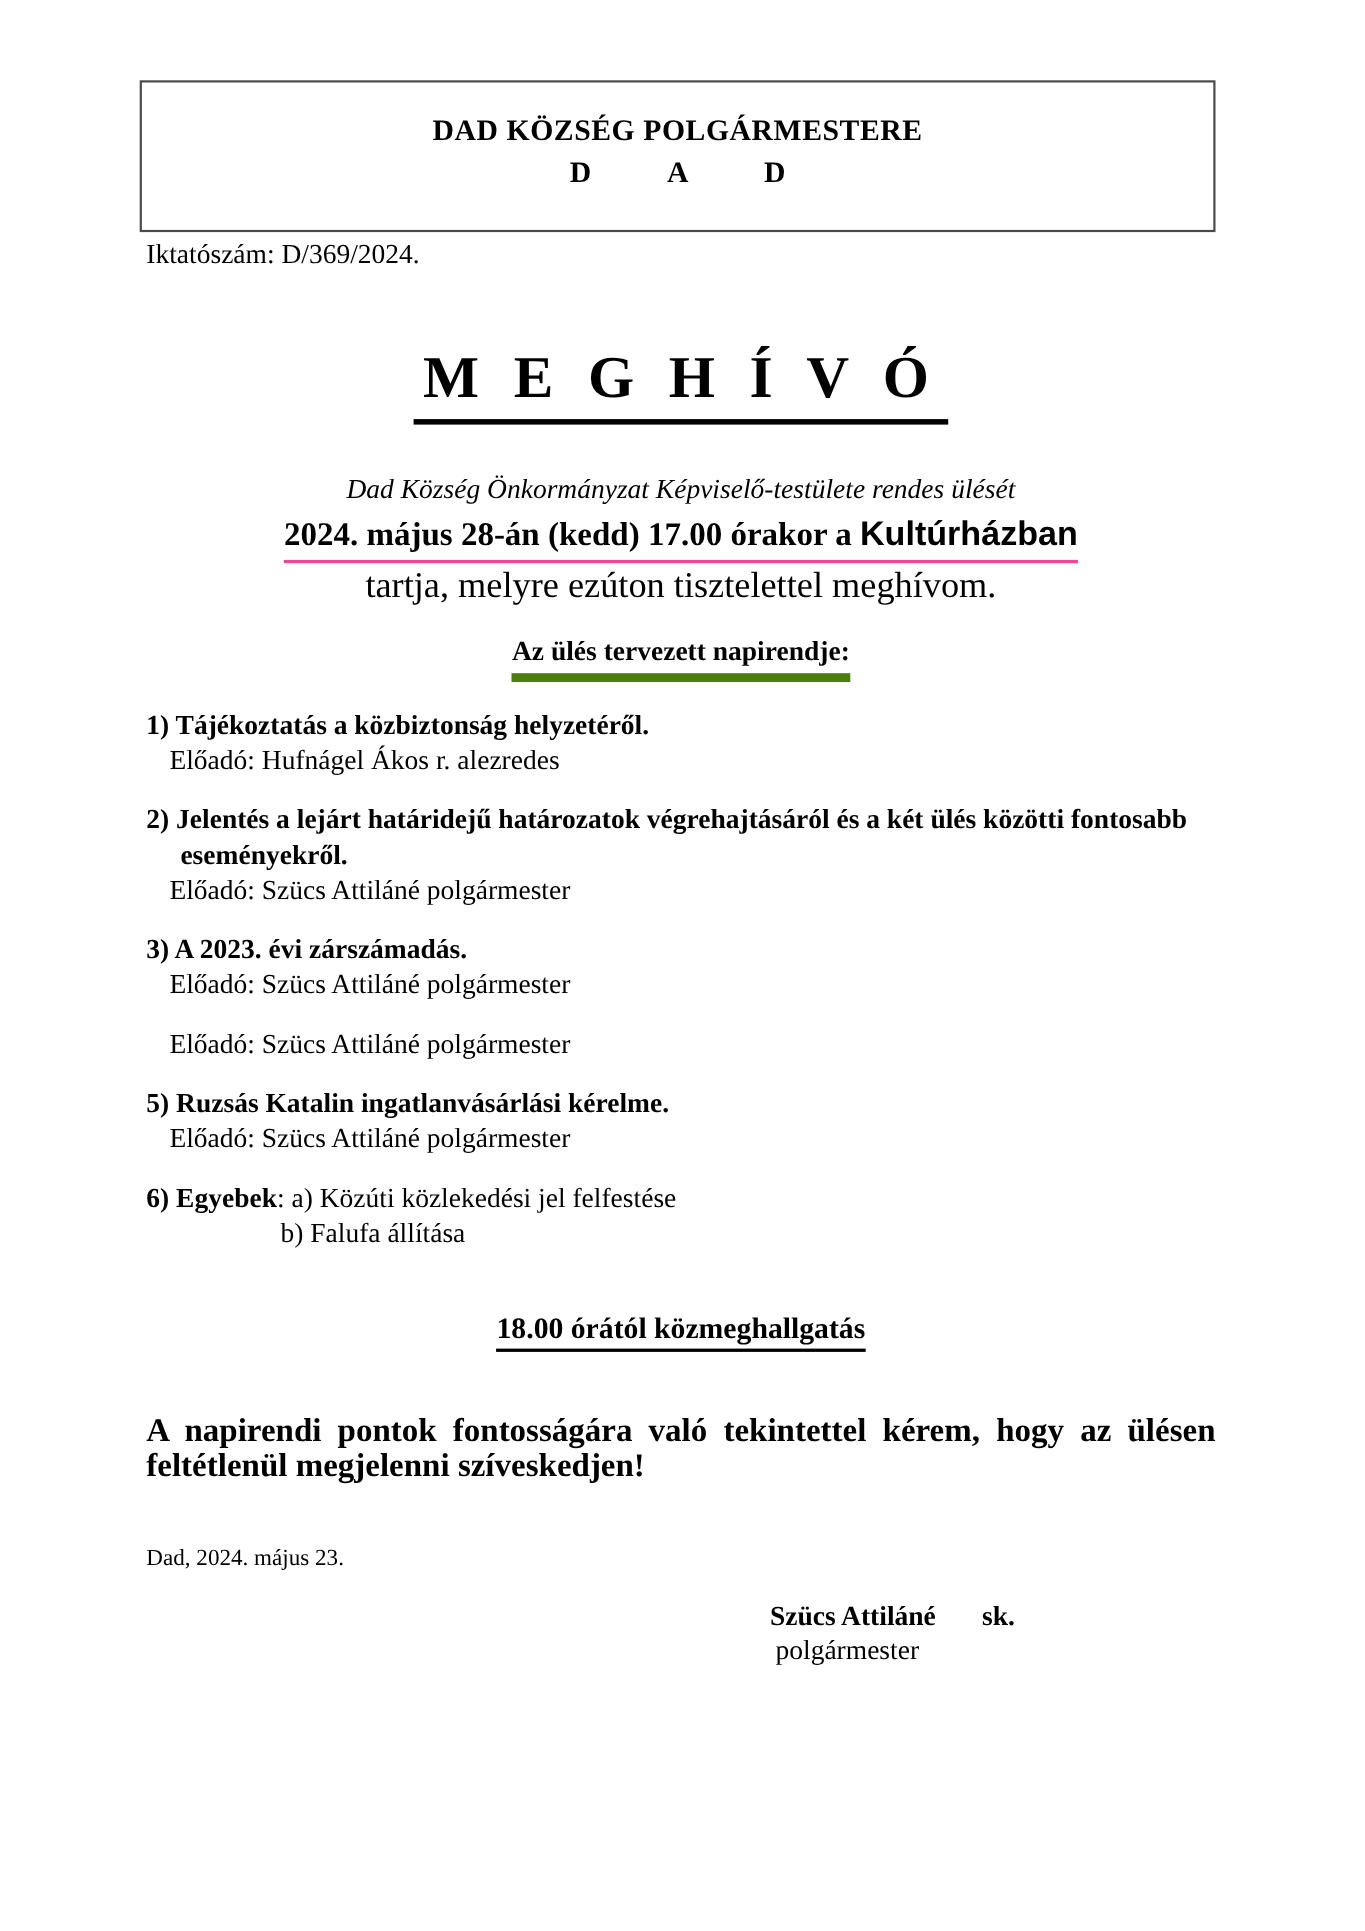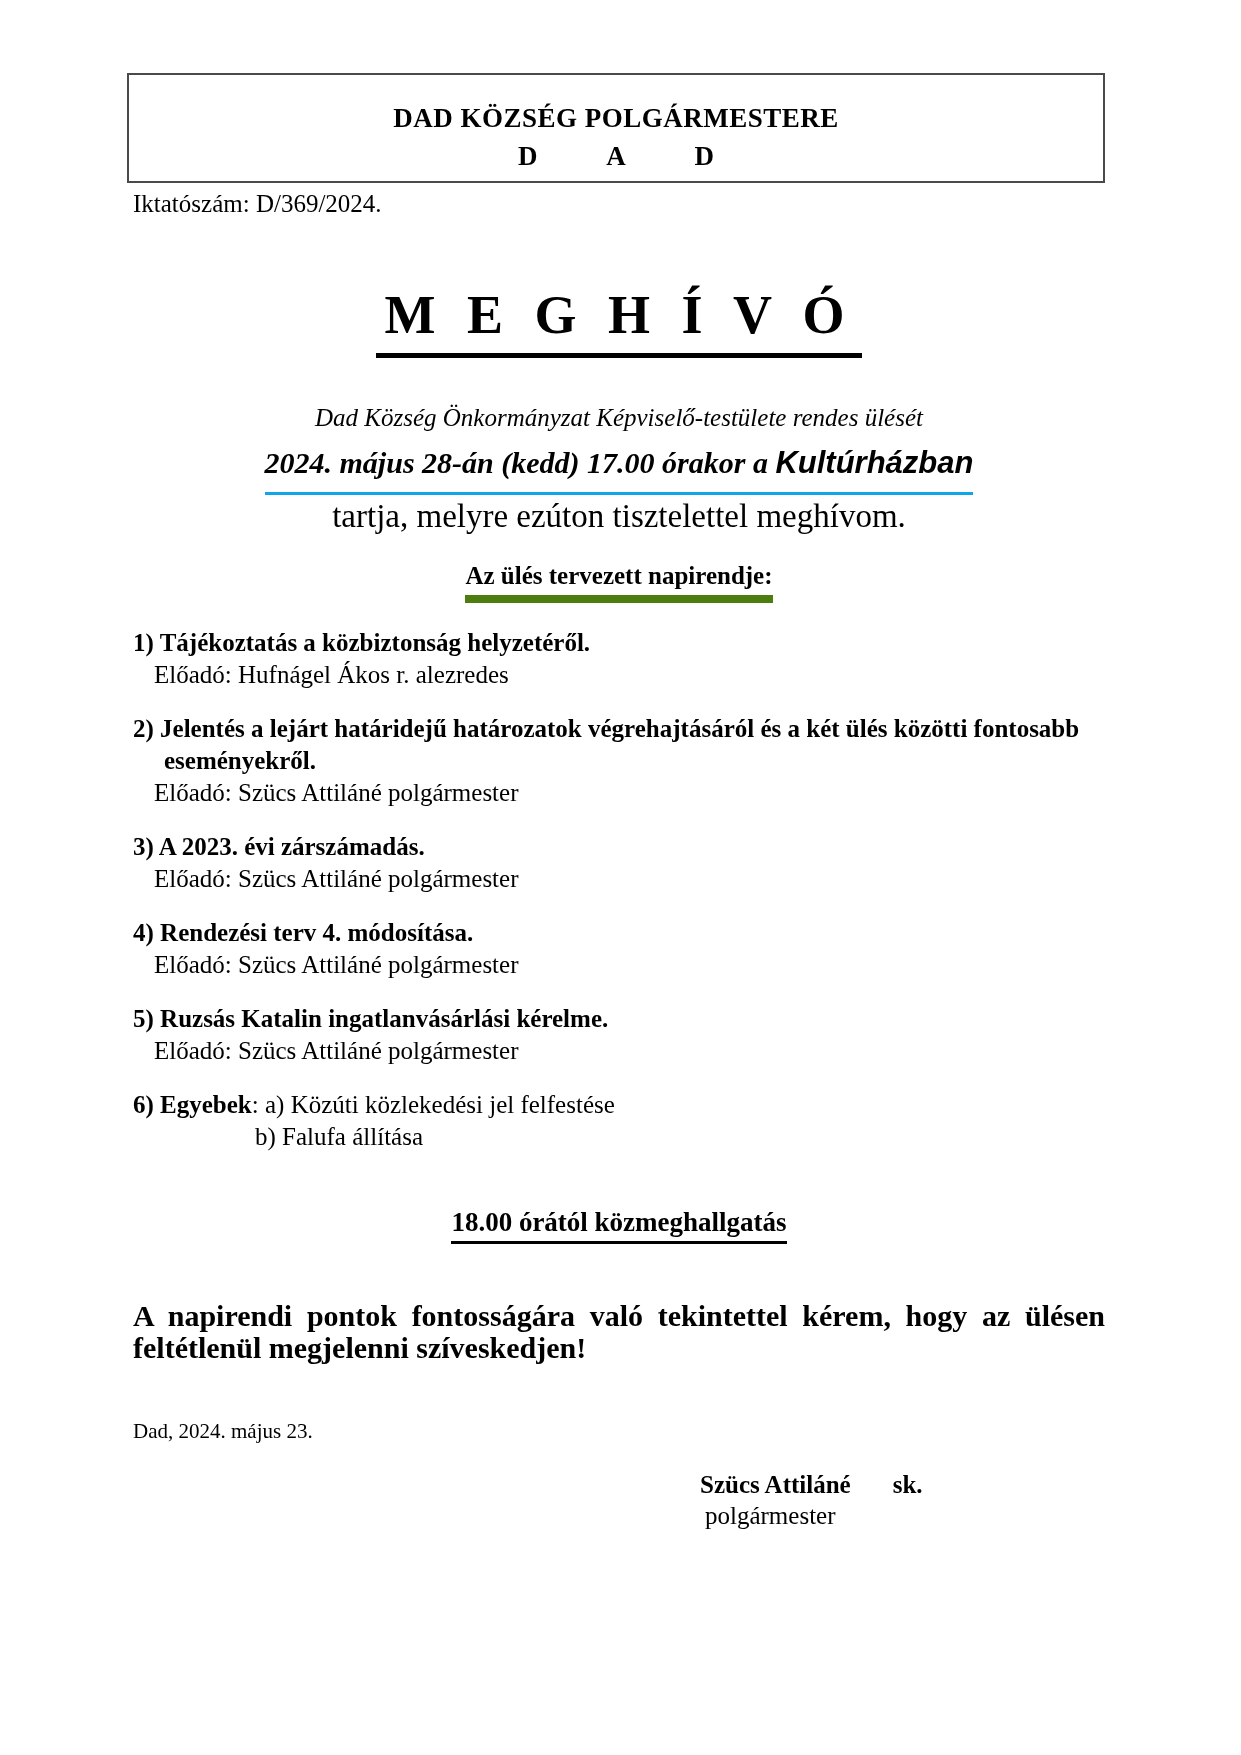--- a/index.html
+++ b/index.html
@@ -16,21 +16,21 @@
   }
   .content {
     padding: 0 136px 0 133px;
   }
 
   
   .header-box {
     margin-top: 73px;
     margin-left: -6px;
     width: 978px;
-    height: 110px;
+    height: 138px;
     border: 2px solid #4a4a4a;
     text-align: center;
     padding-top: 28px;
   }
   .org-name {
     font-size: 27px;
     font-weight: bold;
     letter-spacing: 0.5px;
   }
   .dad-letters {
@@ -54,26 +54,25 @@
     letter-spacing: 9px;
     border-bottom: 5px solid #000;
     padding: 0 8px 7px 8px;
   }
 
   .centered { text-align: center; }
   .intro-1 { margin-top: 44px; font-size: 25px; line-height: 31px; font-style: italic; }
   .intro-2 { margin-top: 3px; }
   .intro-2 .u-line {
     display: inline-block;
-    border-bottom: 3px solid #0ea5e9;
+    border-bottom: 3px solid #ec4899;
     padding-bottom: 2px;
     font-size: 30px;
     font-weight: bold;
-    line-height: 54px;
-    font-style: italic;
+    line-height: 42px;
   }
   .venue {
     font-family: "Liberation Sans", "DejaVu Sans", sans-serif;
     font-size: 31px;
     font-weight: bold;
   }
   .intro-3 { margin-top: 6px; font-size: 33px; line-height: 31px; }
 
   .agenda-heading { margin-top: 28px; }
   .agenda-heading .u-line {
@@ -173,21 +172,20 @@
         <div class="agenda-title"><span>2)</span> <span>Jelentés a lejárt határidejű határozatok végrehajtásáról és a két ülés közötti fontosabb eseményekről.</span></div>
         <div class="agenda-presenter">Előadó: Szücs Attiláné polgármester</div>
       </div>
 
       <div class="agenda-item">
         <div class="agenda-title"><span>3)</span> <span>A 2023. évi zárszámadás.</span></div>
         <div class="agenda-presenter">Előadó: Szücs Attiláné polgármester</div>
       </div>
 
       <div class="agenda-item">
-        <div class="agenda-title"><span>4)</span> <span>Rendezési terv 4. módosítása.</span></div>
         <div class="agenda-presenter">Előadó: Szücs Attiláné polgármester</div>
       </div>
 
       <div class="agenda-item">
         <div class="agenda-title"><span>5)</span> <span>Ruzsás Katalin ingatlanvásárlási kérelme.</span></div>
         <div class="agenda-presenter">Előadó: Szücs Attiláné polgármester</div>
       </div>
 
       <div class="agenda-item">
         <div class="agenda-title"><span>6)</span> <span>Egyebek</span><span class="normal-part">: a) Közúti közlekedési jel felfestése</span></div>

